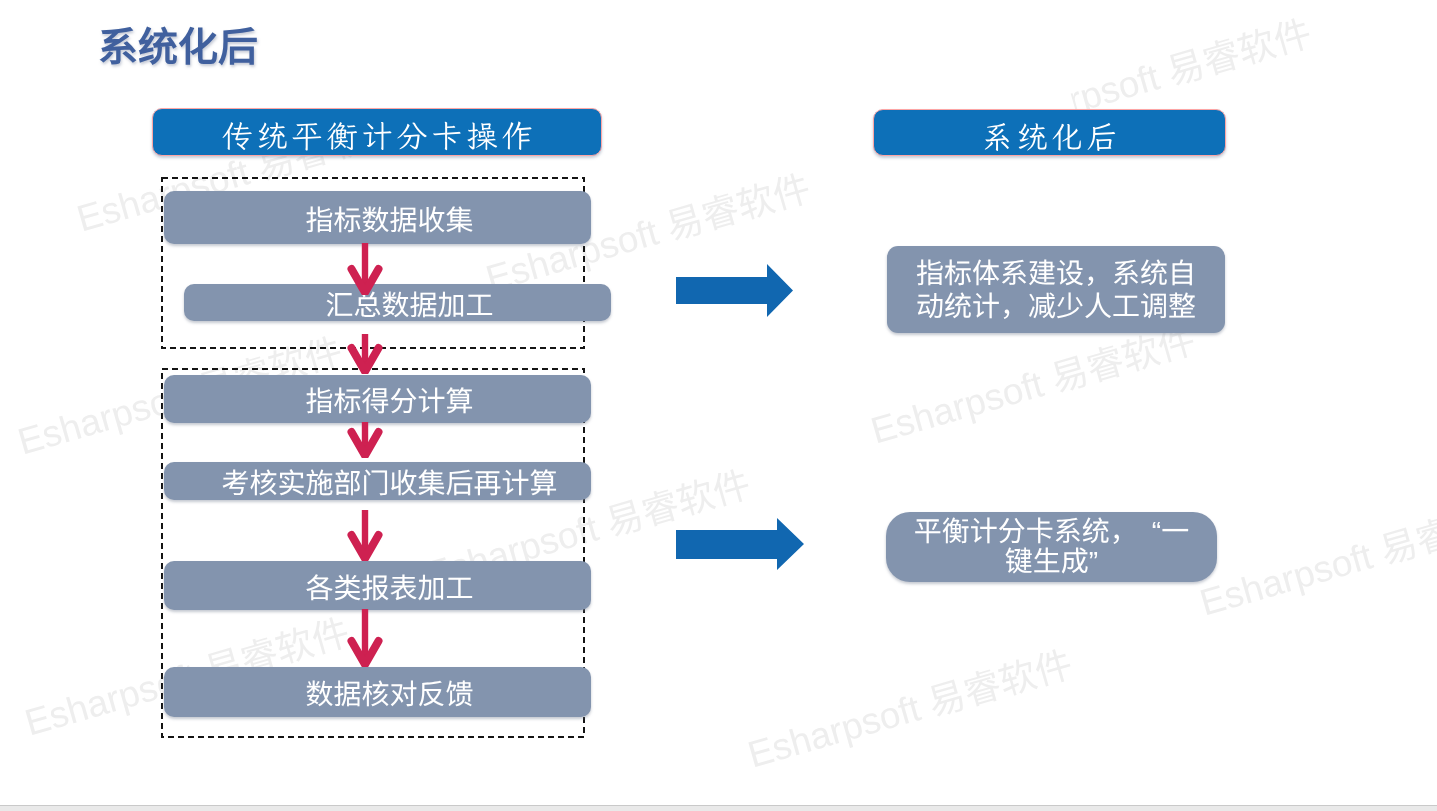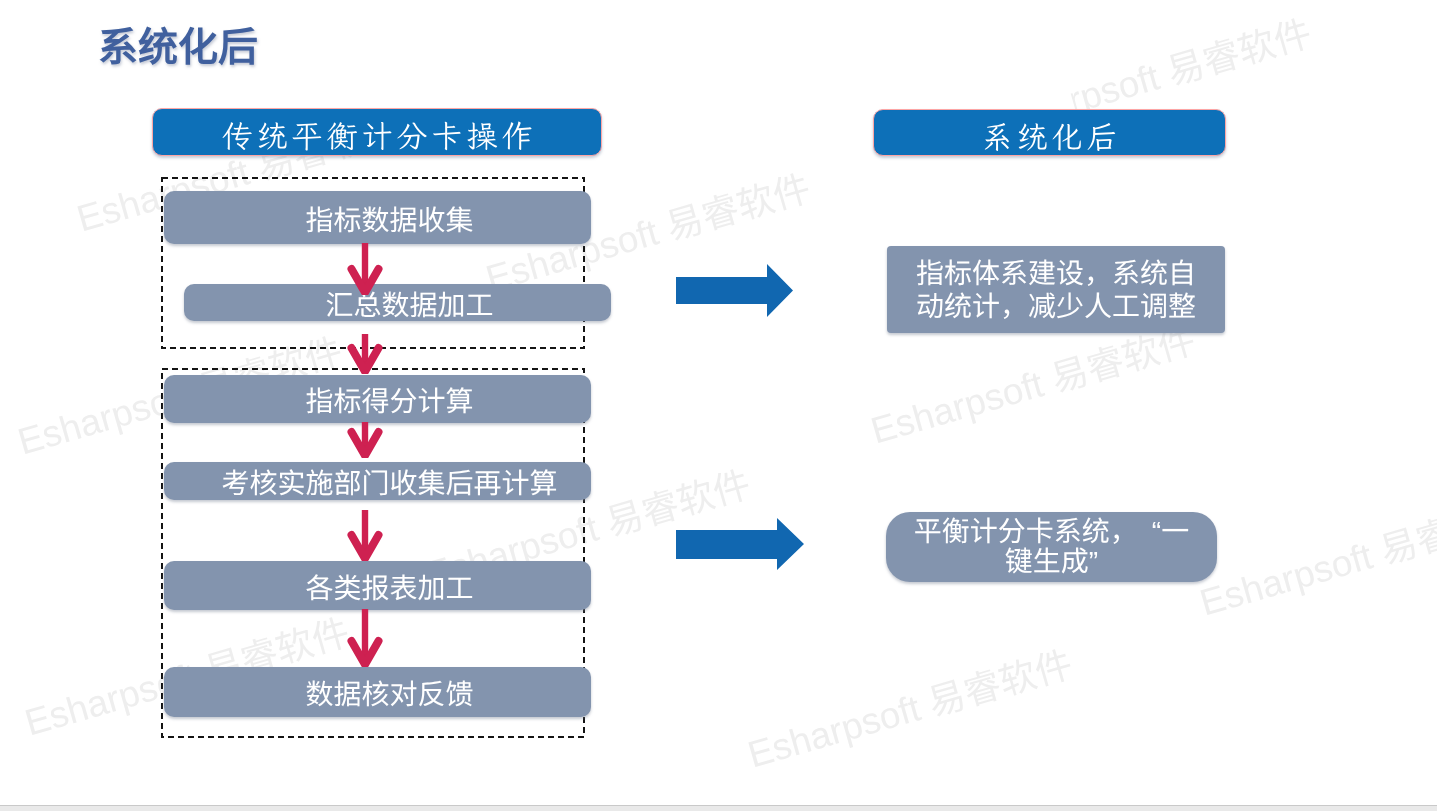--- a/index.html
+++ b/index.html
@@ -85,21 +85,21 @@
   .result-box {
     position: absolute;
     background: #8394ae;
     display: flex; align-items: center; justify-content: center;
     text-align: center;
     color: #ffffff; font-size: 28px; line-height: 33px;
     white-space: pre-line;
     box-shadow: 0 2px 3px rgba(110,120,140,0.4);
     z-index: 6;
   }
-  .rb1 { left: 887px; top: 246px; width: 338px; height: 87px; border-radius: 4px; }
+  .rb1 { left: 887px; top: 246px; width: 338px; height: 87px; border-radius: 11px; }
   .rb2 { left: 886px; top: 512px; width: 331px; height: 70px; border-radius: 24px; line-height: 30px; }
   
   .bottom-strip {
     position: absolute; left: 0; top: 805px; width: 1437px; height: 6px;
     background: #e9e9e9; border-top: 1px solid #c9c9c9; box-sizing: border-box;
     z-index: 8;
   }
 </style>
 </head>
 <body>

